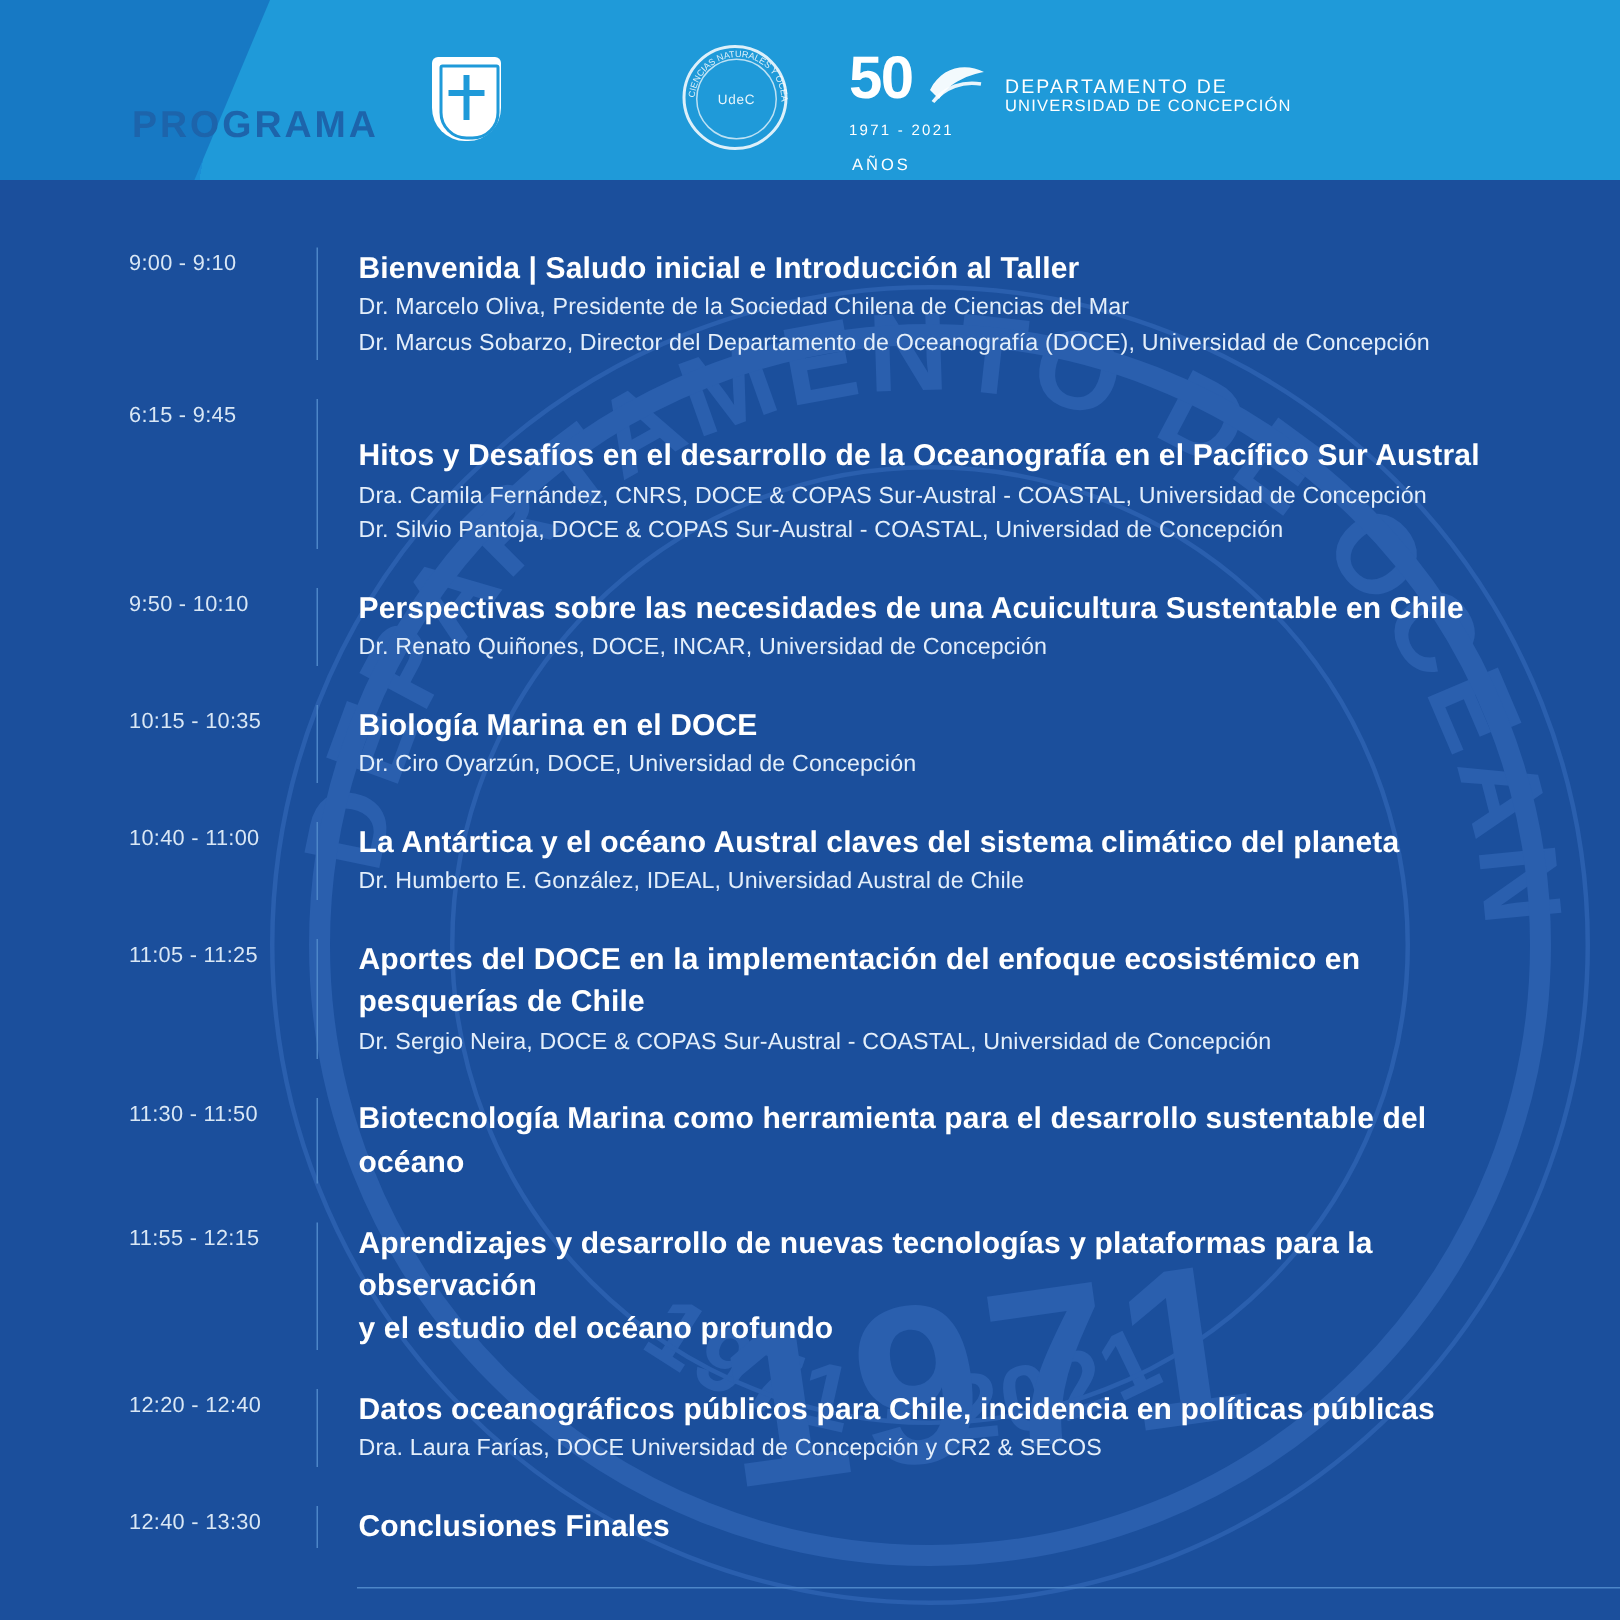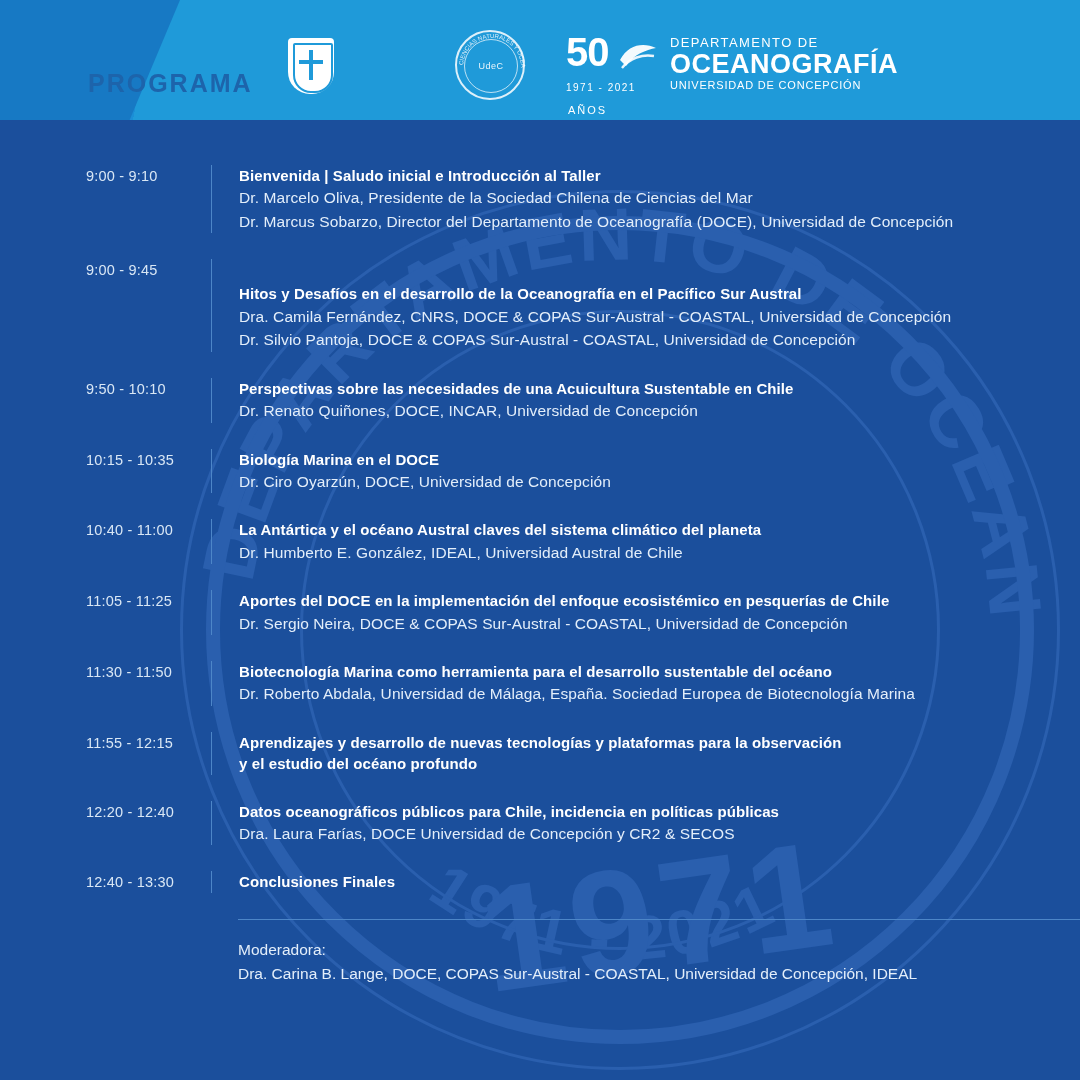--- a/index.html
+++ b/index.html
@@ -161,21 +161,21 @@
     letter-spacing: .2px;
   }
   .sep {
     flex: 0 0 1px;
     width: 1px;
     background: #4d86c8;
     margin-right: 27px;
   }
   .entry { flex: 1 1 auto; }
   .title {
-    font-size: 15px;
+    font-size: 20px;
     font-weight: bold;
     color: #ffffff;
     line-height: 1.42;
     letter-spacing: .1px;
   }
   .speaker {
     font-size: 15.5px;
     color: #e3eefa;
     line-height: 1.52;
     letter-spacing: .1px;
@@ -256,39 +256,38 @@
         <div class="num">50</div>
         <div class="anios">AÑOS</div>
         <div class="years">1971 - 2021</div>
         <svg class="wave" viewBox="0 0 40 34">
           <path d="M2 24 C 10 8, 26 6, 38 12 C 28 14, 16 18, 8 30 Z" fill="#ffffff" opacity=".95"></path>
           <path d="M4 32 C 12 22, 24 18, 36 20" stroke="#ffffff" stroke-width="2.4" fill="none" opacity=".9"></path>
         </svg>
       </div>
       <div class="doce-txt">
         <div class="d1">DEPARTAMENTO DE</div>
-        <div class="d2">OCEANOGRAFÍA</div>
         <div class="d3">UNIVERSIDAD DE CONCEPCIÓN</div>
       </div>
     </div>
   </div>
 
   <div class="schedule">
     <div id="rows">
         <div class="row">
           <div class="time">9:00 - 9:10</div>
           <div class="sep"></div>
           <div class="entry">
             <div class="title" style="white-space: pre-line;">Bienvenida  |  Saludo inicial e Introducción al Taller</div>
             <div class="speaker">Dr. Marcelo Oliva, Presidente de la Sociedad Chilena de Ciencias del Mar</div>
             <div class="speaker">Dr. Marcus Sobarzo, Director del Departamento de Oceanografía (DOCE), Universidad de Concepción</div>
           </div>
         </div>
         <div class="row">
-          <div class="time">9:00 - 9:45</div>
+          <div class="time">6:15 - 9:45</div>
           <div class="sep"></div>
           <div class="entry">
             <div class="title" style="white-space: pre-line; margin-top: 24px;">Hitos y Desafíos en el desarrollo de la Oceanografía en el Pacífico Sur Austral</div>
             <div class="speaker">Dra. Camila Fernández, CNRS, DOCE &amp; COPAS Sur-Austral - COASTAL, Universidad de Concepción</div>
             <div class="speaker">Dr. Silvio Pantoja, DOCE &amp; COPAS Sur-Austral - COASTAL, Universidad de Concepción</div>
           </div>
         </div>
         <div class="row">
           <div class="time">9:50 - 10:10</div>
           <div class="sep"></div>
@@ -319,21 +318,20 @@
           <div class="entry">
             <div class="title" style="white-space: pre-line;">Aportes del DOCE en la implementación del enfoque ecosistémico en pesquerías de Chile</div>
             <div class="speaker">Dr. Sergio Neira, DOCE &amp; COPAS Sur-Austral - COASTAL, Universidad de Concepción</div>
           </div>
         </div>
         <div class="row">
           <div class="time">11:30 - 11:50</div>
           <div class="sep"></div>
           <div class="entry">
             <div class="title" style="white-space: pre-line;">Biotecnología Marina como herramienta para el desarrollo sustentable del océano</div>
-            <div class="speaker">Dr. Roberto Abdala, Universidad de Málaga, España. Sociedad Europea de Biotecnología Marina</div>
           </div>
         </div>
         <div class="row">
           <div class="time">11:55 - 12:15</div>
           <div class="sep"></div>
           <div class="entry">
             <div class="title" style="white-space: pre-line;">Aprendizajes y desarrollo de nuevas tecnologías y plataformas para la observación
 y el estudio del océano profundo</div>
           </div>
         </div>

